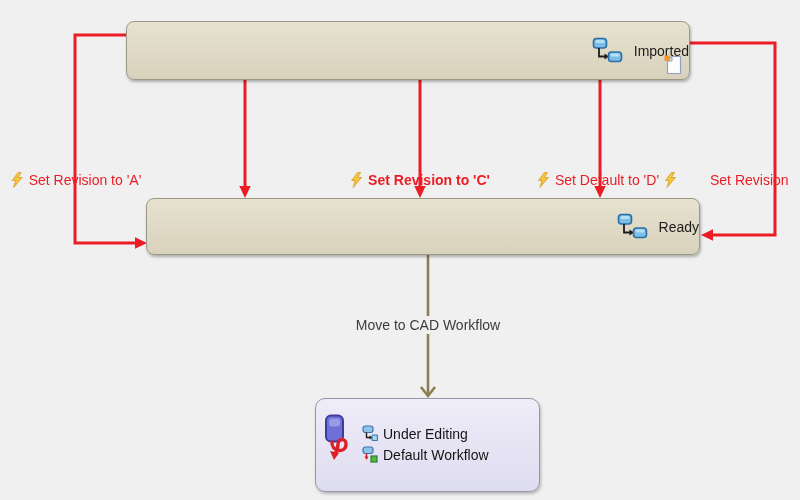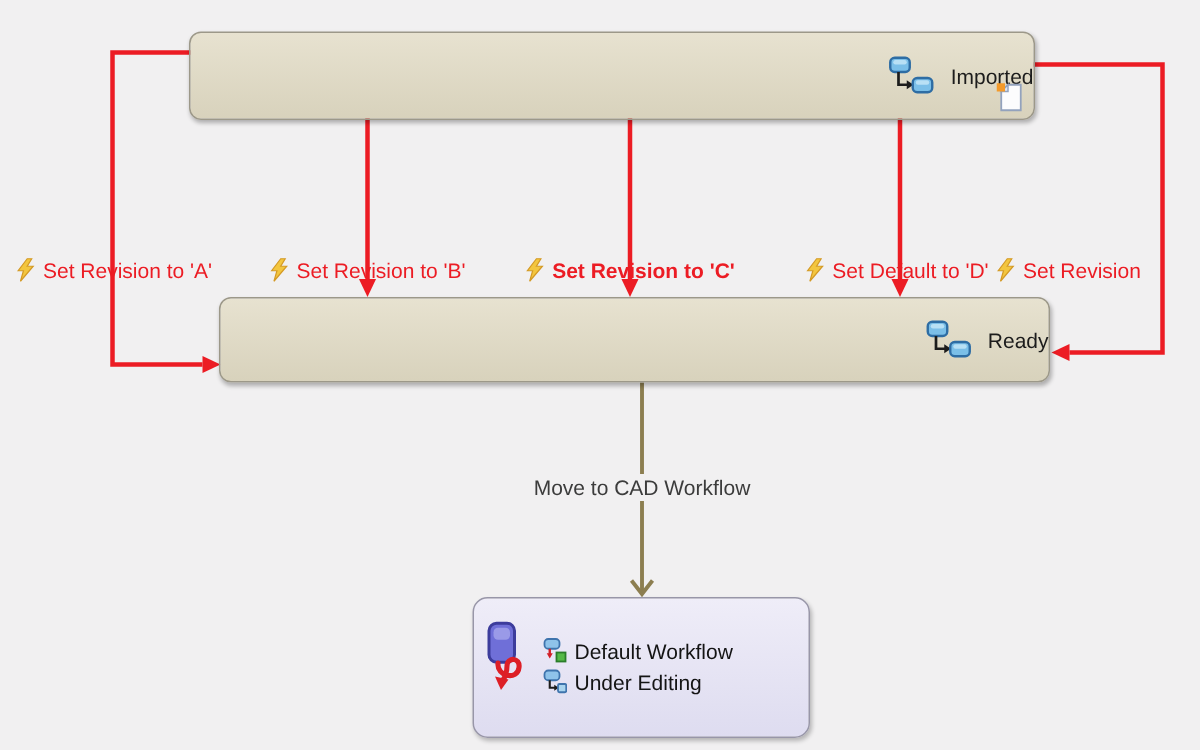--- a/index.html
+++ b/index.html
@@ -101,69 +101,63 @@
     </svg>
     <span class="label">Ready</span>
   </div>
 
   <div class="tr-label centered" style="left:76px;">
     <svg class="bolt" viewBox="0 0 13 16">
       <path d="M7.5,0.5 L1.5,8.5 H5 L3,15.5 L11.5,5.5 H7.5 L10.5,0.5 Z" fill="#f3c63e" stroke="#d49a26" stroke-width="0.8"></path>
     </svg>
     <span>Set Revision to 'A'</span>
   </div>
-  <div class="tr-label centered" style="left:245px;">
-    <svg class="bolt" viewBox="0 0 13 16">
-      <path d="M7.5,0.5 L1.5,8.5 H5 L3,15.5 L11.5,5.5 H7.5 L10.5,0.5 Z" fill="#f3c63e" stroke="#d49a26" stroke-width="0.8"></path>
-    </svg>
-    <span>Set Revision to 'B'</span>
-  </div>
   <div class="tr-label centered" style="left:420px;font-weight:bold;">
     <svg class="bolt" viewBox="0 0 13 16">
       <path d="M7.5,0.5 L1.5,8.5 H5 L3,15.5 L11.5,5.5 H7.5 L10.5,0.5 Z" fill="#f3c63e" stroke="#d49a26" stroke-width="0.8"></path>
     </svg>
     <span>Set Revision to 'C'</span>
   </div>
   <div class="tr-label centered" style="left:598px;">
     <svg class="bolt" viewBox="0 0 13 16">
       <path d="M7.5,0.5 L1.5,8.5 H5 L3,15.5 L11.5,5.5 H7.5 L10.5,0.5 Z" fill="#f3c63e" stroke="#d49a26" stroke-width="0.8"></path>
     </svg>
     <span>Set Default to 'D'</span>
   </div>
-  <div class="tr-label" style="left:664px;">
+  <div class="tr-label" style="left:664px;gap:28px;">
     <svg class="bolt" viewBox="0 0 13 16">
       <path d="M7.5,0.5 L1.5,8.5 H5 L3,15.5 L11.5,5.5 H7.5 L10.5,0.5 Z" fill="#f3c63e" stroke="#d49a26" stroke-width="0.8"></path>
     </svg>
     <span>Set Revision</span>
   </div>
 
   <div class="move-label">Move to CAD Workflow</div>
 
   <div class="wf-box">
     <svg class="wf-big-icon" viewBox="0 0 34 48">
       <rect x="3" y="1.5" width="17" height="26" rx="5" fill="#6f6fd8" stroke="#3c3c9c" stroke-width="2"></rect>
       <rect x="6" y="4.5" width="11" height="8" rx="3" fill="#9a9ae8" stroke="none"></rect>
       <path d="M9,28 C8,37 22,40 23,31 C24,24 15,24 15,30 C15,34 14,37 12,40" fill="none" stroke="#dd1f26" stroke-width="3.4" stroke-linecap="round"></path>
       <polygon points="7,37 11,46 16,39" fill="#dd1f26"></polygon>
     </svg>
     <div class="wf-lines">
       <div class="wf-row">
         <svg class="mini" viewBox="0 0 16 17">
           <rect x="1" y="1" width="10" height="6.5" rx="2.5" fill="#8fc3ea" stroke="#3f74ad" stroke-width="1.2"></rect>
+          <path d="M4.5,7.5 L4.5,12.5 L8,12.5" fill="none" stroke="#1c1c1c" stroke-width="1.4"></path>
+          <polygon points="7.5,10.5 7.5,14.5 10.5,12.5" fill="#1c1c1c"></polygon>
+          <rect x="10" y="10" width="5.5" height="5.5" rx="1" fill="#a8d4ee" stroke="#3f74ad" stroke-width="1.2"></rect>
+        </svg>
+        <span>Under Editing</span>
+      </div>
+      <div class="wf-row">
+        <svg class="mini" viewBox="0 0 16 17">
+          <rect x="1" y="1" width="10" height="6.5" rx="2.5" fill="#8fc3ea" stroke="#3f74ad" stroke-width="1.2"></rect>
           <path d="M4.5,7.5 L4.5,11.5" stroke="#d32027" stroke-width="1.6"></path>
           <polygon points="2.5,10.5 6.5,10.5 4.5,14" fill="#d32027"></polygon>
           <rect x="9" y="10" width="6" height="6" fill="#55b947" stroke="#2a7d2a" stroke-width="1.2"></rect>
         </svg>
         <span>Default Workflow</span>
-      </div>
-      <div class="wf-row">
-        <svg class="mini" viewBox="0 0 16 17">
-          <rect x="1" y="1" width="10" height="6.5" rx="2.5" fill="#8fc3ea" stroke="#3f74ad" stroke-width="1.2"></rect>
-          <path d="M4.5,7.5 L4.5,12.5 L8,12.5" fill="none" stroke="#1c1c1c" stroke-width="1.4"></path>
-          <polygon points="7.5,10.5 7.5,14.5 10.5,12.5" fill="#1c1c1c"></polygon>
-          <rect x="10" y="10" width="5.5" height="5.5" rx="1" fill="#a8d4ee" stroke="#3f74ad" stroke-width="1.2"></rect>
-        </svg>
-        <span>Under Editing</span>
       </div>
     </div>
   </div>
 
 </div>
 
 </body></html>

